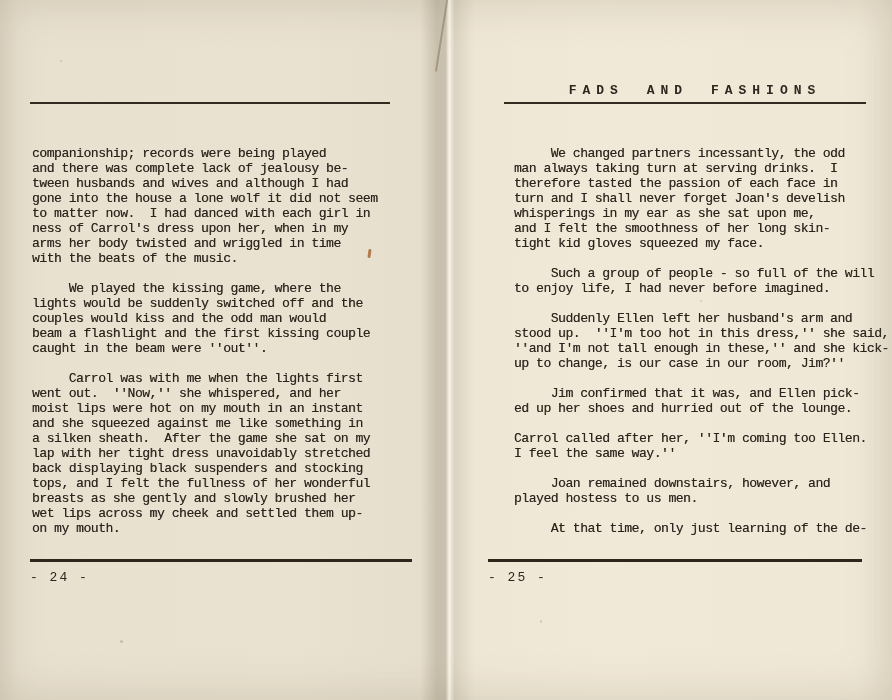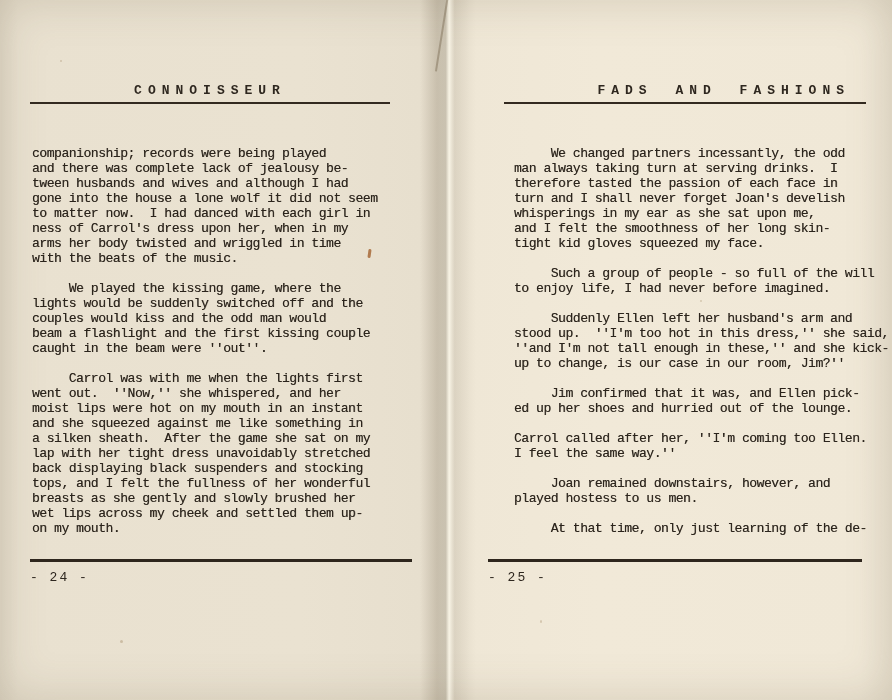--- a/index.html
+++ b/index.html
@@ -57,21 +57,21 @@
     top: 83px;
     font-size: 13px;
     font-weight: bold;
     letter-spacing: 6px;
     word-spacing: 9px;
     text-align: center;
     white-space: nowrap;
     color: #2e271f;
   }
   .page-left  .running-title { left: 30px;  width: 360px; }
-  .page-right .running-title { left: 42px;  width: 362px; text-align: right; }
+  .page-right .running-title { left: 68px;  width: 362px; }
 
   .header-rule {
     position: absolute;
     top: 102px;
     height: 2px;
     background: #332a20;
   }
   .page-left  .header-rule { left: 30px; width: 360px; }
   .page-right .header-rule { left: 58px; width: 362px; }
 
@@ -129,21 +129,20 @@
   .speck-3 { left: 812px; top: 90px;  width: 3px; height: 2px; background: rgba(150,120,80,.3); }
   .speck-4 { left: 540px; top: 620px; width: 2px; height: 3px; background: rgba(150,120,80,.3); }
   .speck-5 { left: 60px;  top: 60px;  width: 2px; height: 2px; background: rgba(150,120,80,.3); }
 </style>
 </head>
 <body>
 
 <div class="scan">
 
   <div class="page page-left">
-    <div class="running-title">CONNOISSEUR</div>
     <div class="header-rule"></div>
     <div class="page-body">
         <div class="paragraph">
           <div class="line">companionship; records were being played</div>
           <div class="line">and there was complete lack of jealousy be-</div>
           <div class="line">tween husbands and wives and although I had</div>
           <div class="line">gone into the house a lone wolf it did not seem</div>
           <div class="line">to matter now.  I had danced with each girl in</div>
           <div class="line">ness of Carrol's dress upon her, when in my</div>
           <div class="line">arms her body twisted and wriggled in time</div>

